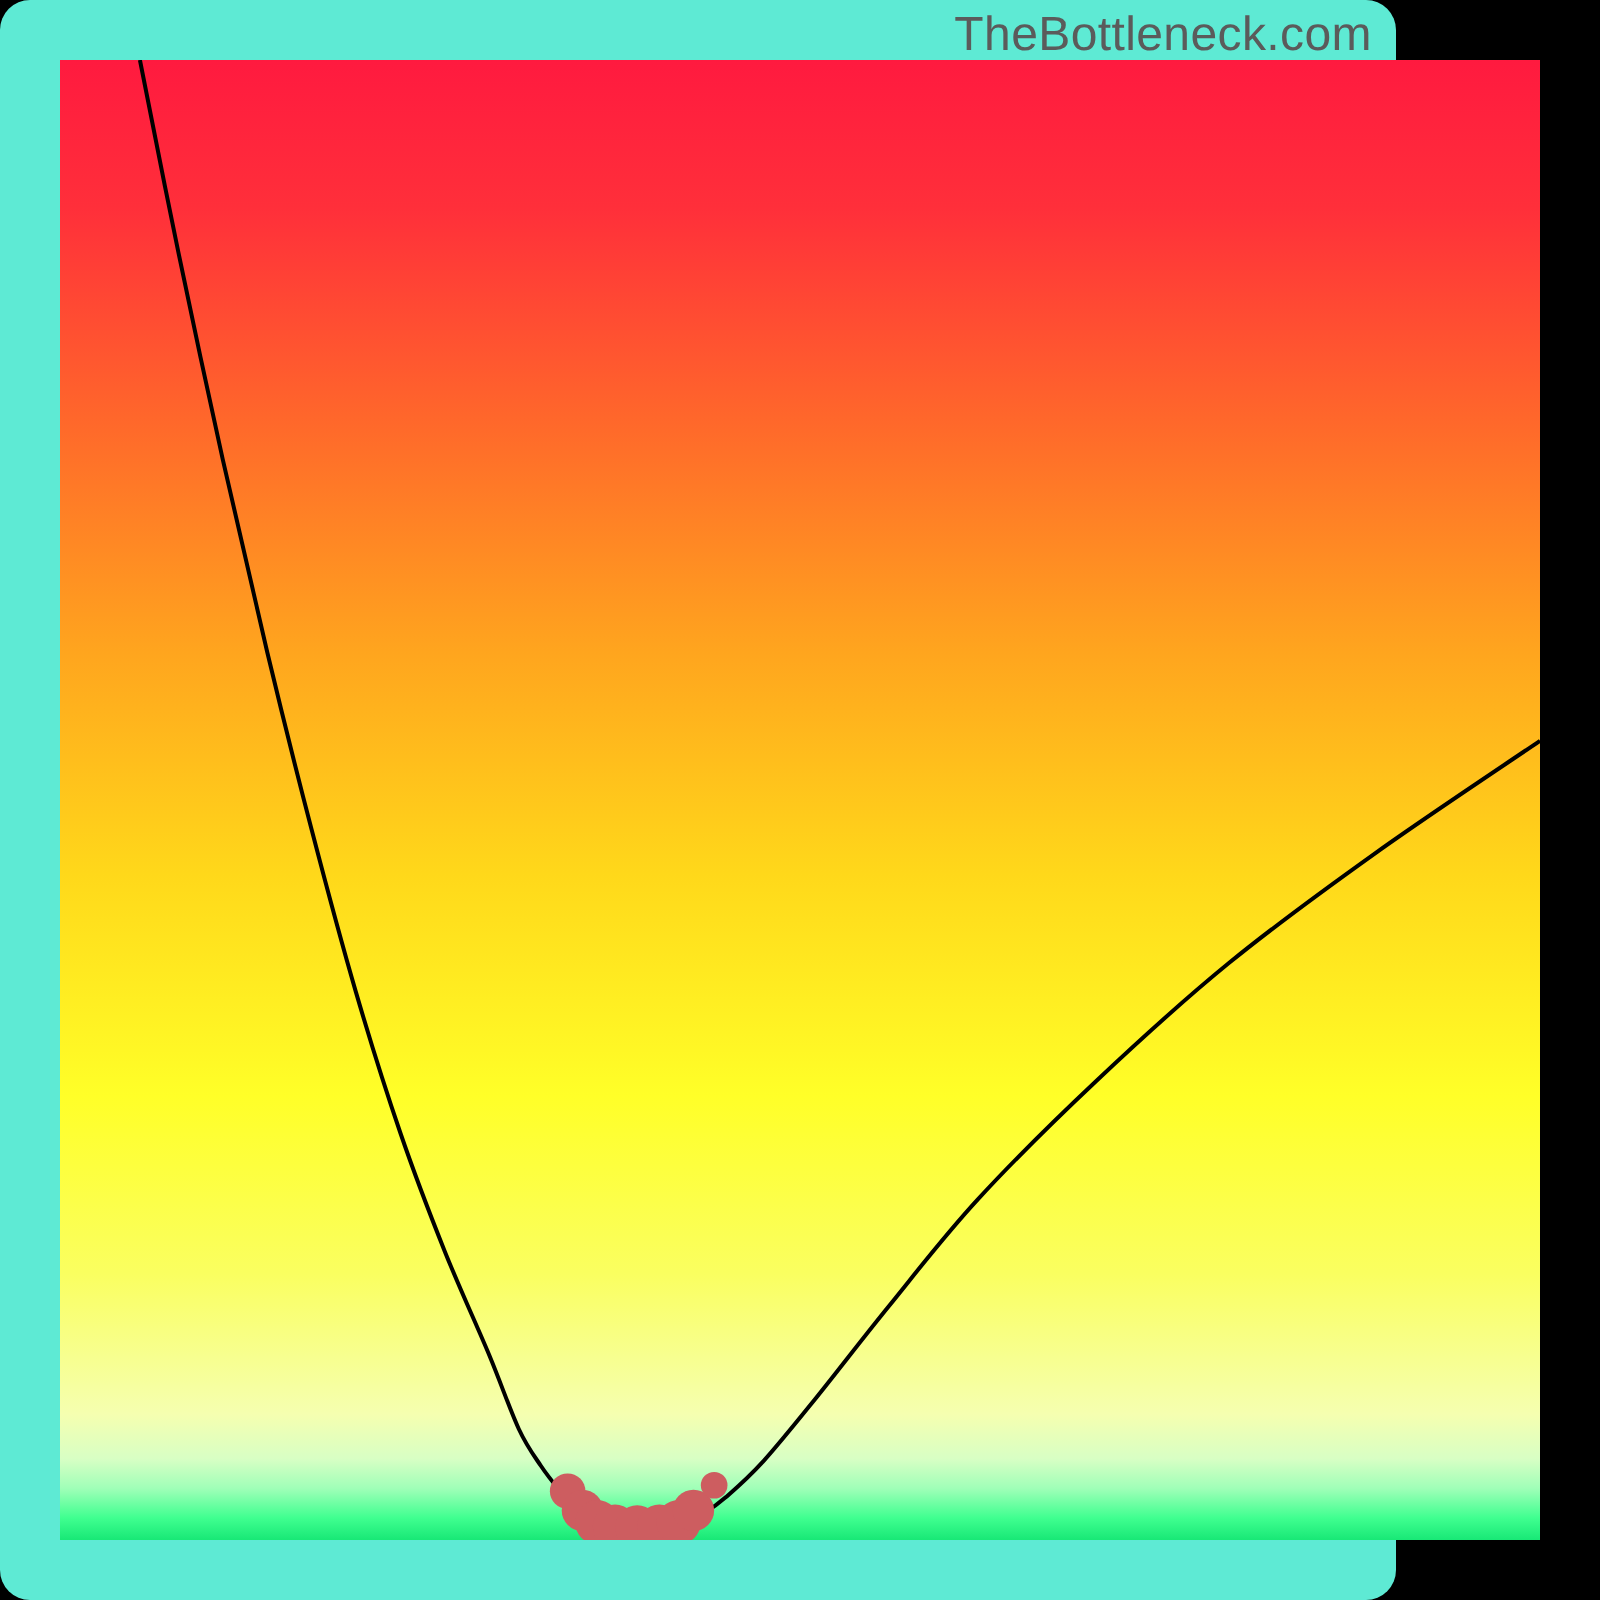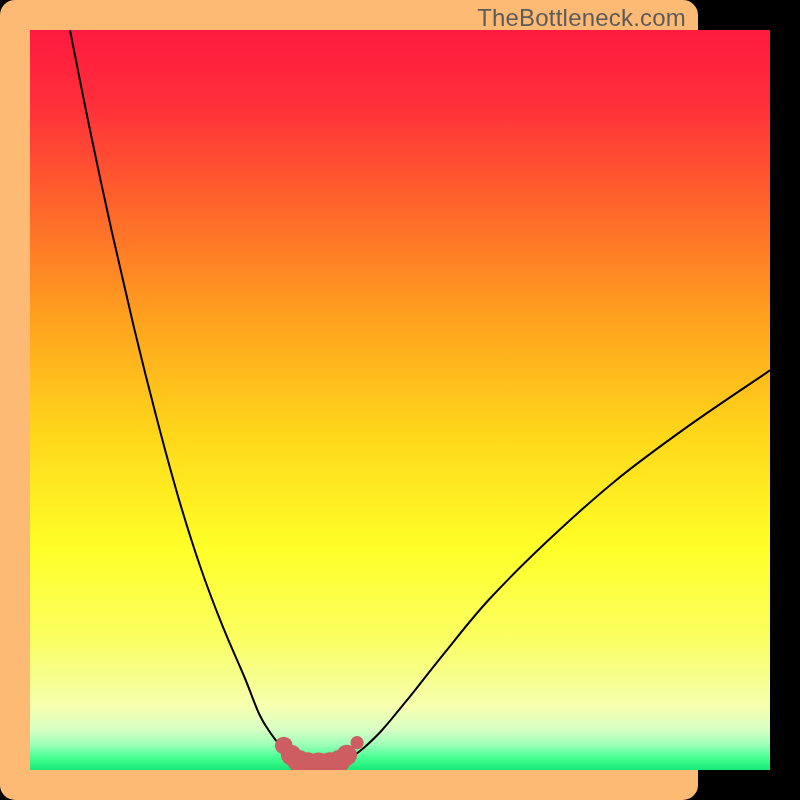--- a/index.html
+++ b/index.html
@@ -8,21 +8,21 @@
     width: 800px;
     height: 800px;
     overflow: hidden;
     background: #000;
     font-family: Arial, Helvetica, sans-serif;
   }
   .outer-frame {
     position: relative;
     width: 698px;
     height: 800px;
-    background: #fdba74;
+    background: #5eead4;
     border-radius: 15px;
   }
   .plot-area {
     position: absolute;
     left: 30px;
     top: 30px;
     width: 740px;
     height: 740px;
     overflow: hidden;
   }

